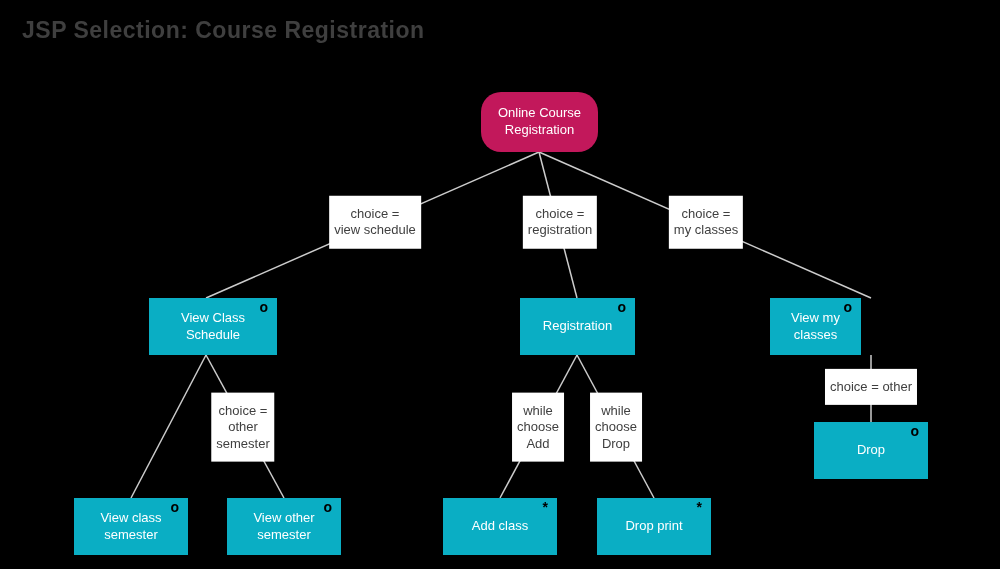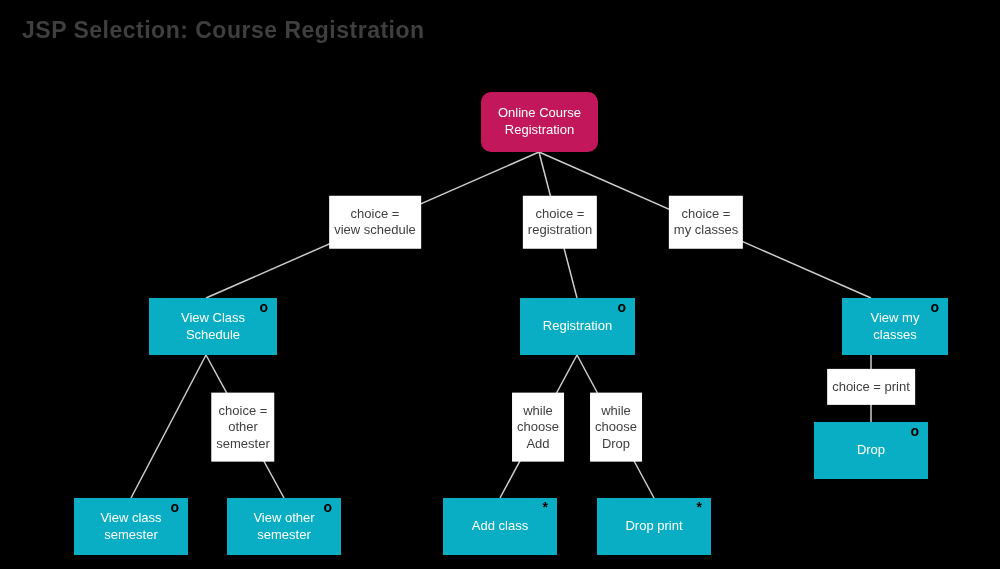--- a/index.html
+++ b/index.html
@@ -24,21 +24,21 @@
     position:absolute;
     display:flex;align-items:center;justify-content:center;
     background:var(--child-node,#0aaec4);
     color:var(--node-text,#fff);
     font-size:13px;line-height:1.3;
     text-align:center;
     padding:0 14px;box-sizing:border-box;
   }
   .node.root{
     background:var(--root-node,#c2185b);
-    border-radius:10px;
+    border-radius:20px;
     padding:0 12px;
   }
   .marker{
     position:absolute;top:2px;right:9px;
     color:var(--marker,#000);
     font-size:14px;font-weight:bold;line-height:1.1;
   }
   .edge-label{
     position:absolute;
     transform:translate(-50%,-50%);
@@ -75,21 +75,21 @@
   <div class="node" style="left:149px;top:298px;width:128px;height:57px">
     <span>View Class Schedule</span>
     <span class="marker">o</span>
   </div>
 
   <div class="node" style="left:520px;top:298px;width:115px;height:57px">
     <span>Registration</span>
     <span class="marker">o</span>
   </div>
 
-  <div class="node" style="left:842px;top:298px;width:106px;height:57px">
+  <div class="node" style="left:770px;top:298px;width:91px;height:57px">
     <span>View my classes</span>
     <span class="marker">o</span>
   </div>
 
   <div class="node" style="left:814px;top:422px;width:114px;height:57px">
     <span>Drop</span>
     <span class="marker">o</span>
   </div>
 
   <div class="node" style="left:74px;top:498px;width:114px;height:57px">
@@ -120,15 +120,15 @@
 my classes</div>
   <div class="edge-label" style="left:243px;top:427px">choice =
 other
 semester</div>
   <div class="edge-label" style="left:538px;top:427px">while
 choose
 Add</div>
   <div class="edge-label" style="left:616px;top:427px">while
 choose
 Drop</div>
-  <div class="edge-label" style="left:871px;top:387px">choice = print</div>
+  <div class="edge-label" style="left:871px;top:387px">choice = other</div>
 
 </div>
 
 </body></html>

